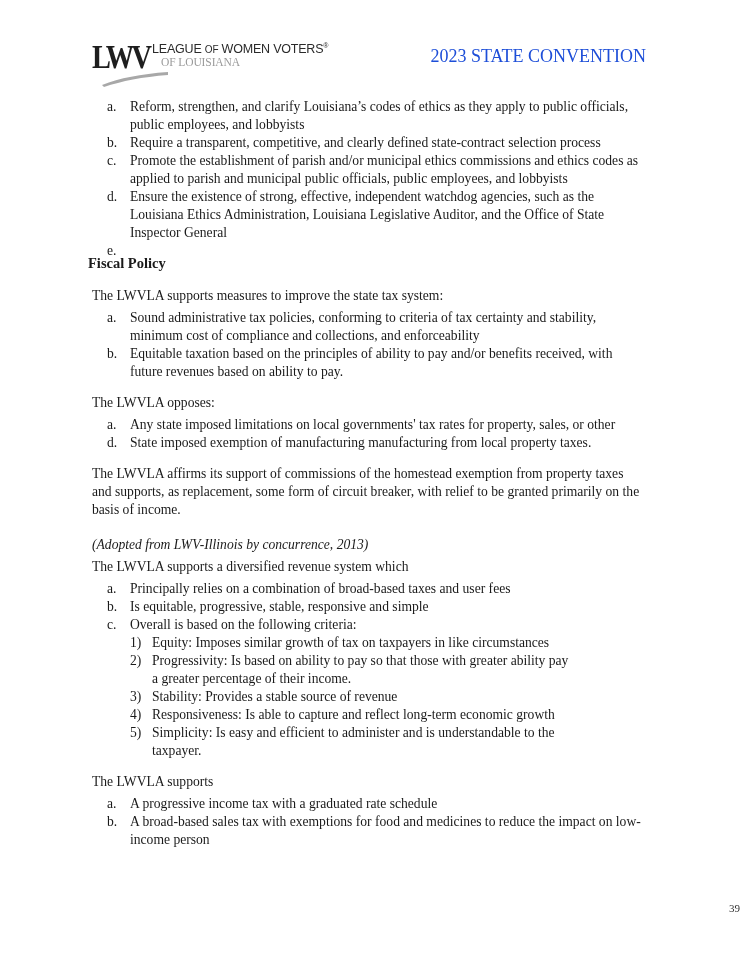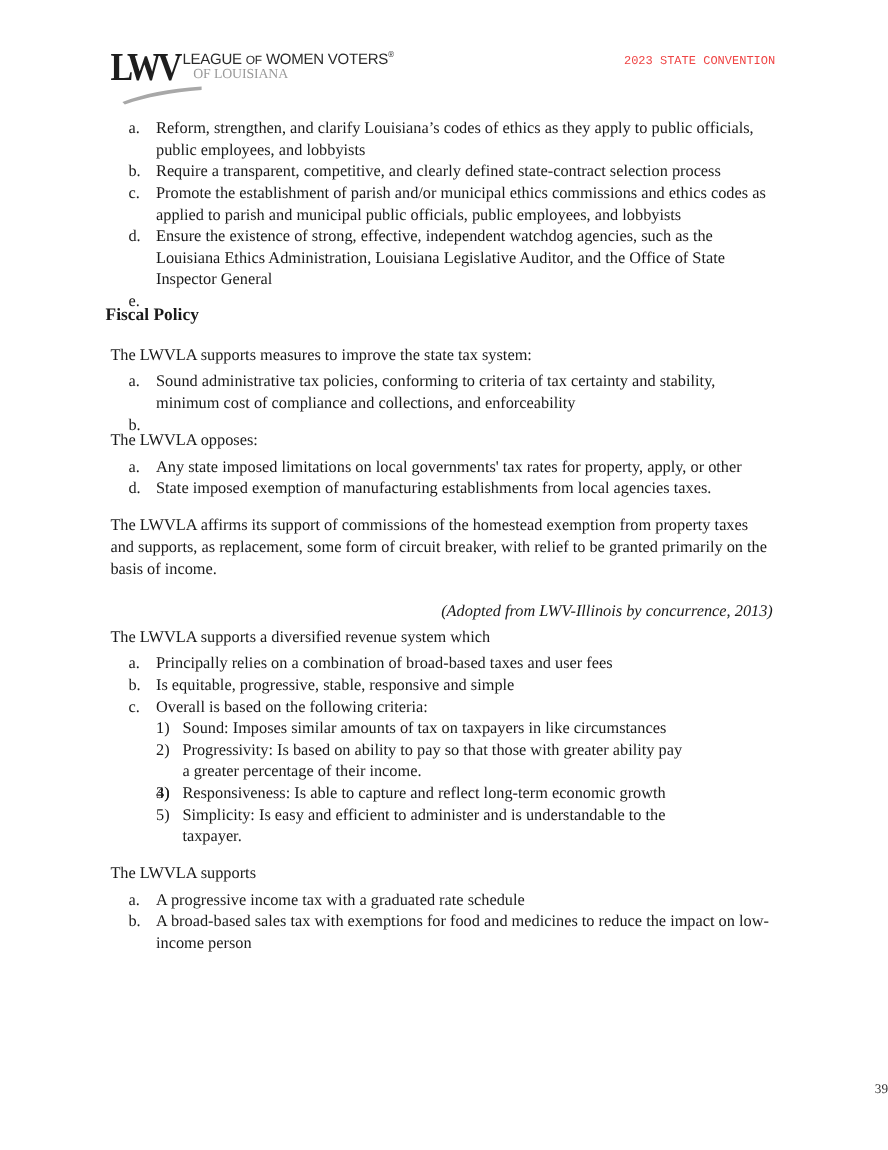--- a/index.html
+++ b/index.html
@@ -26,35 +26,35 @@
       color: #2a2a2a; letter-spacing: -0.2px; white-space: nowrap;
     }
     .logo-line1 .small { font-size: 10px; }
     .logo-line2 {
       position: absolute; left: 73px; top: 20px;
       font-family: Liberation Serif, serif; font-size: 11.5px;
       color: #9a9a9a; letter-spacing: -0.1px; white-space: nowrap;
     }
     .convention {
       position: absolute; right: 2px; top: 10px;
-      font-family: Liberation Mono, monospace; font-size: 10px;
-      color: #ef4444; white-space: nowrap;
+      font-family: Liberation Serif, serif; font-size: 18px;
+      color: #1d4ed8; white-space: nowrap;
     }
 
     
     .content {
       position: absolute; left: 88px; top: 98px; width: 560px;
       font-size: 13.6px; line-height: 18px;
     }
     .para { margin: 4px; }
     .gap { height: 9px; }
     .heading {
       font-weight: bold; font-size: 14.5px; margin: 0; line-height: 20px;
     }
-    .italic { font-style: italic; text-align: right; }
+    .italic { font-style: italic; }
     ol.alpha, ol.num { list-style: none; margin: 0; padding: 0; }
     ol.alpha > li { position: relative; padding-left: 42px; }
     ol.alpha > li > .marker { position: absolute; left: 19px; top: 0; }
     ol.num > li { position: relative; padding-left: 22px; }
     ol.num > li > .marker { position: absolute; left: 0; top: 0; }
 
     .page-number {
       position: absolute; left: 0; width: 740px; top: 902px;
       text-align: right; font-size: 11px; color: #333;
     }
@@ -88,44 +88,44 @@
       <li><span class="marker">e.</span></li>
     </ol>
 
     <div class="gap" style="height:11px"></div>
     <h2 class="heading">Fiscal Policy</h2>
     <div class="gap" style="height:10px"></div>
 
     <p class="para">The LWVLA supports measures to improve the state tax system:</p>
     <ol class="alpha">
       <li><span class="marker">a.</span><span>Sound administrative tax policies, conforming to criteria of tax certainty and stability, minimum cost of compliance and collections, and enforceability</span></li>
-      <li><span class="marker">b.</span></li>
+      <li><span class="marker">b.</span><span>Equitable taxation based on the principles of ability to pay and/or benefits received, with future revenues based on ability to pay.</span></li>
     </ol>
 
     <div class="gap"></div>
     <p class="para">The LWVLA opposes:</p>
     <ol class="alpha">
-      <li><span class="marker">a.</span><span>Any state imposed limitations on local governments' tax rates for property, apply, or other</span></li>
-      <li><span class="marker">d.</span><span>State imposed exemption of manufacturing establishments from local agencies taxes.</span></li>
+      <li><span class="marker">a.</span><span>Any state imposed limitations on local governments' tax rates for property, sales, or other</span></li>
+      <li><span class="marker">d.</span><span>State imposed exemption of manufacturing manufacturing from local property taxes.</span></li>
     </ol>
 
     <div class="gap"></div>
     <p class="para">The LWVLA affirms its support of commissions of the homestead exemption from property taxes and supports, as replacement, some form of circuit breaker, with relief to be granted primarily on the basis of income.</p>
 
     <div class="gap"></div>
     <p class="para italic">(Adopted from LWV-Illinois by concurrence, 2013)</p>
     <p class="para">The LWVLA supports a diversified revenue system which</p>
     <ol class="alpha">
       <li><span class="marker">a.</span><span>Principally relies on a combination of broad-based taxes and user fees</span></li>
       <li><span class="marker">b.</span><span>Is equitable, progressive, stable, responsive and simple</span></li>
       <li><span class="marker">c.</span><span>Overall is based on the following criteria:</span>
         <ol class="num" style="width:440px">
-          <li><span class="marker">1)</span><span>Sound: Imposes similar amounts of tax on taxpayers in like circumstances</span></li>
+          <li><span class="marker">1)</span><span>Equity: Imposes similar growth of tax on taxpayers in like circumstances</span></li>
           <li><span class="marker">2)</span><span>Progressivity: Is based on ability to pay so that those with greater ability pay a greater percentage of their income.</span></li>
-          <li><span class="marker">3)</span></li>
+          <li><span class="marker">3)</span><span>Stability: Provides a stable source of revenue</span></li>
           <li><span class="marker">4)</span><span>Responsiveness: Is able to capture and reflect long-term economic growth</span></li>
           <li><span class="marker">5)</span><span>Simplicity: Is easy and efficient to administer and is understandable to the taxpayer.</span></li>
         </ol>
       </li>
     </ol>
 
     <div class="gap"></div>
     <p class="para">The LWVLA supports</p>
     <ol class="alpha">
       <li><span class="marker">a.</span><span>A progressive income tax with a graduated rate schedule</span></li>

